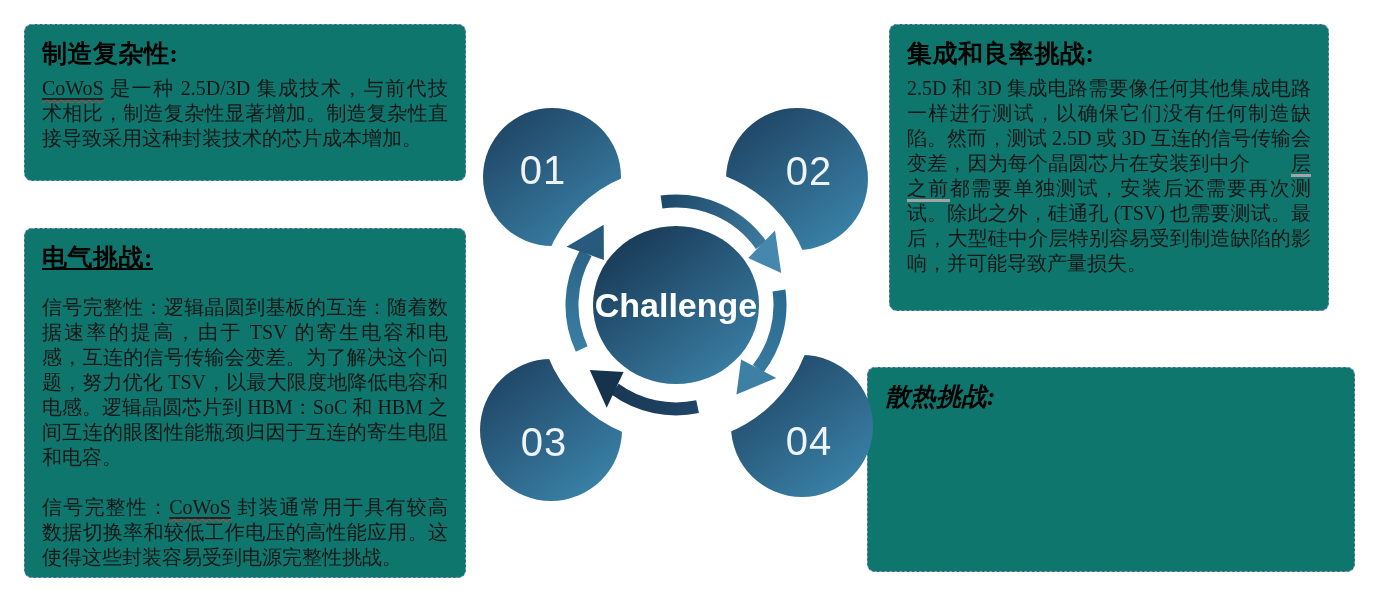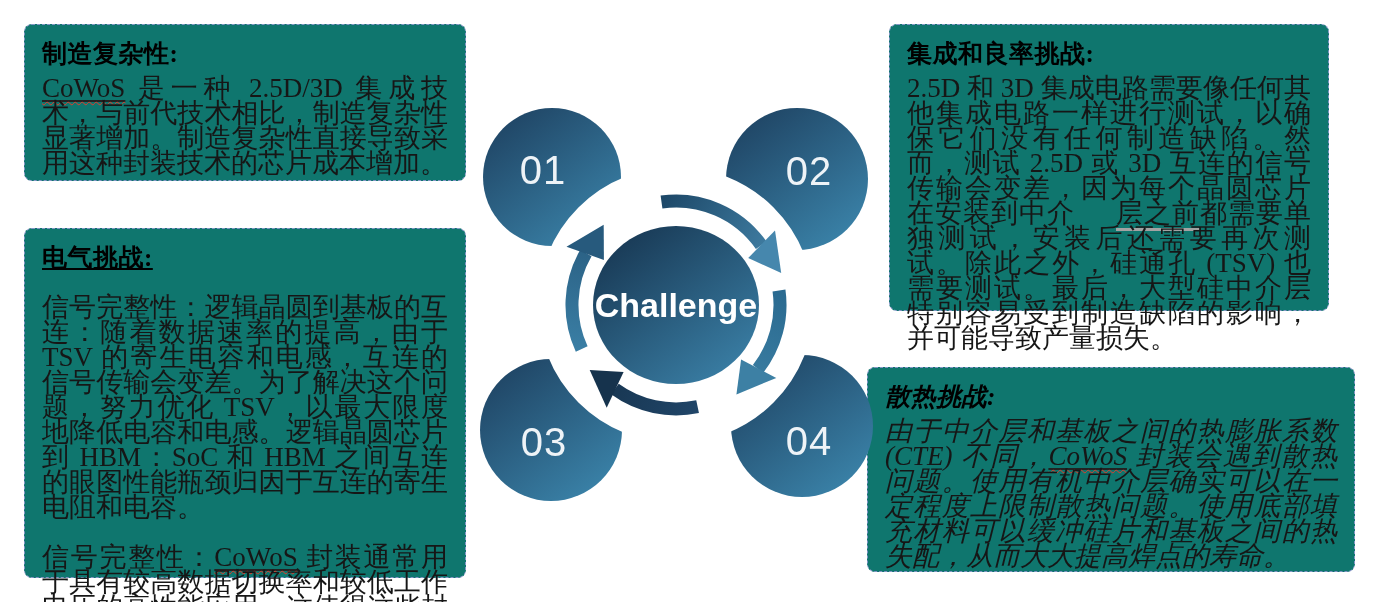--- a/index.html
+++ b/index.html
@@ -8,21 +8,21 @@
     font-family:"Liberation Serif","DejaVu Serif",serif;color:#111;
   }
   .box{
     position:absolute;border:1px dashed #8494c6;border-radius:8px;
     padding:13px 17px;box-sizing:border-box;background:#0f766e;
   }
   .box-title{
     font-size:25px;font-weight:bold;color:#000;margin:0 0 7px 0;letter-spacing:.5px;line-height:1.25;
   }
   .box-title.big-gap{margin-bottom:22px;text-decoration:underline;}
-  .box p{margin:0;font-size:27px;line-height:25px;text-align:justify;color:#161616;}
+  .box p{margin:0;font-size:20px;line-height:25px;text-align:justify;color:#161616;}
   .box p + p{margin-top:25px;}
   .u{text-decoration:underline;text-decoration-thickness:1.5px;text-underline-offset:3px;text-decoration-color:#222;}
   .spell{text-decoration:underline wavy #e03a2a;text-decoration-thickness:1px;text-underline-offset:4px;}
   .blue-u{border-bottom:3px solid #a3a3a3;margin-left:41px;}
   .diagram-svg{position:absolute;left:465px;top:85px;width:430px;height:430px;}
   .num{
     font-family:"Liberation Sans","DejaVu Sans",sans-serif;font-weight:300;
     font-size:40px;fill:#eef3f7;letter-spacing:1px;
   }
   .challenge{
@@ -46,21 +46,20 @@
     <p><span>信号完整性：</span><span class="u"><span class="spell">CoWoS</span></span><span> 封装通常用于具有较高数据切换率和较低工作电压的高性能应用。这使得这些封装容易受到电源完整性挑战。</span></p>
   </div>
 
   <div class="box" style="left:889px;top:24px;width:440px;height:287px;">
     <div class="box-title">集成和良率挑战:</div>
     <p><span>2.5D 和 3D 集成电路需要像任何其他集成电路一样进行测试，以确保它们没有任何制造缺陷。然而，测试 2.5D 或 3D 互连的信号传输会变差，因为每个晶圆芯片在安装到中介</span><span class="blue-u">层之前</span><span>都需要单独测试，安装后还需要再次测试。除此之外，硅通孔 (TSV) 也需要测试。最后，大型硅中介层特别容易受到制造缺陷的影响，并可能导致产量损失。</span></p>
   </div>
 
   <div class="box" style="left:867px;top:367px;width:488px;height:205px;font-style:italic;">
     <div class="box-title">散热挑战:</div>
-    <p><span>由于中介层和基板之间的热膨胀系数 (CTE) 不同，</span><span class="u"><span class="spell">CoWoS</span></span><span> 封装会遇到散热问题。使用有机中介层确实可以在一定程度上限制散热问题。使用底部填充材料可以缓冲硅片和基板之间的热失配，从而大大提高焊点的寿命。</span></p>
   </div>
 
   <svg class="diagram-svg" viewBox="0 0 430 430">
     <defs>
       <linearGradient id="gradNode" x1="0" y1="0" x2="0.75" y2="1">
         <stop offset="0" stop-color="#1c3d5c"></stop>
         <stop offset="1" stop-color="#3a82a8"></stop>
       </linearGradient>
       <linearGradient id="gradCenter" x1="0.1" y1="0" x2="0.9" y2="1">
         <stop offset="0" stop-color="#16344f"></stop>

